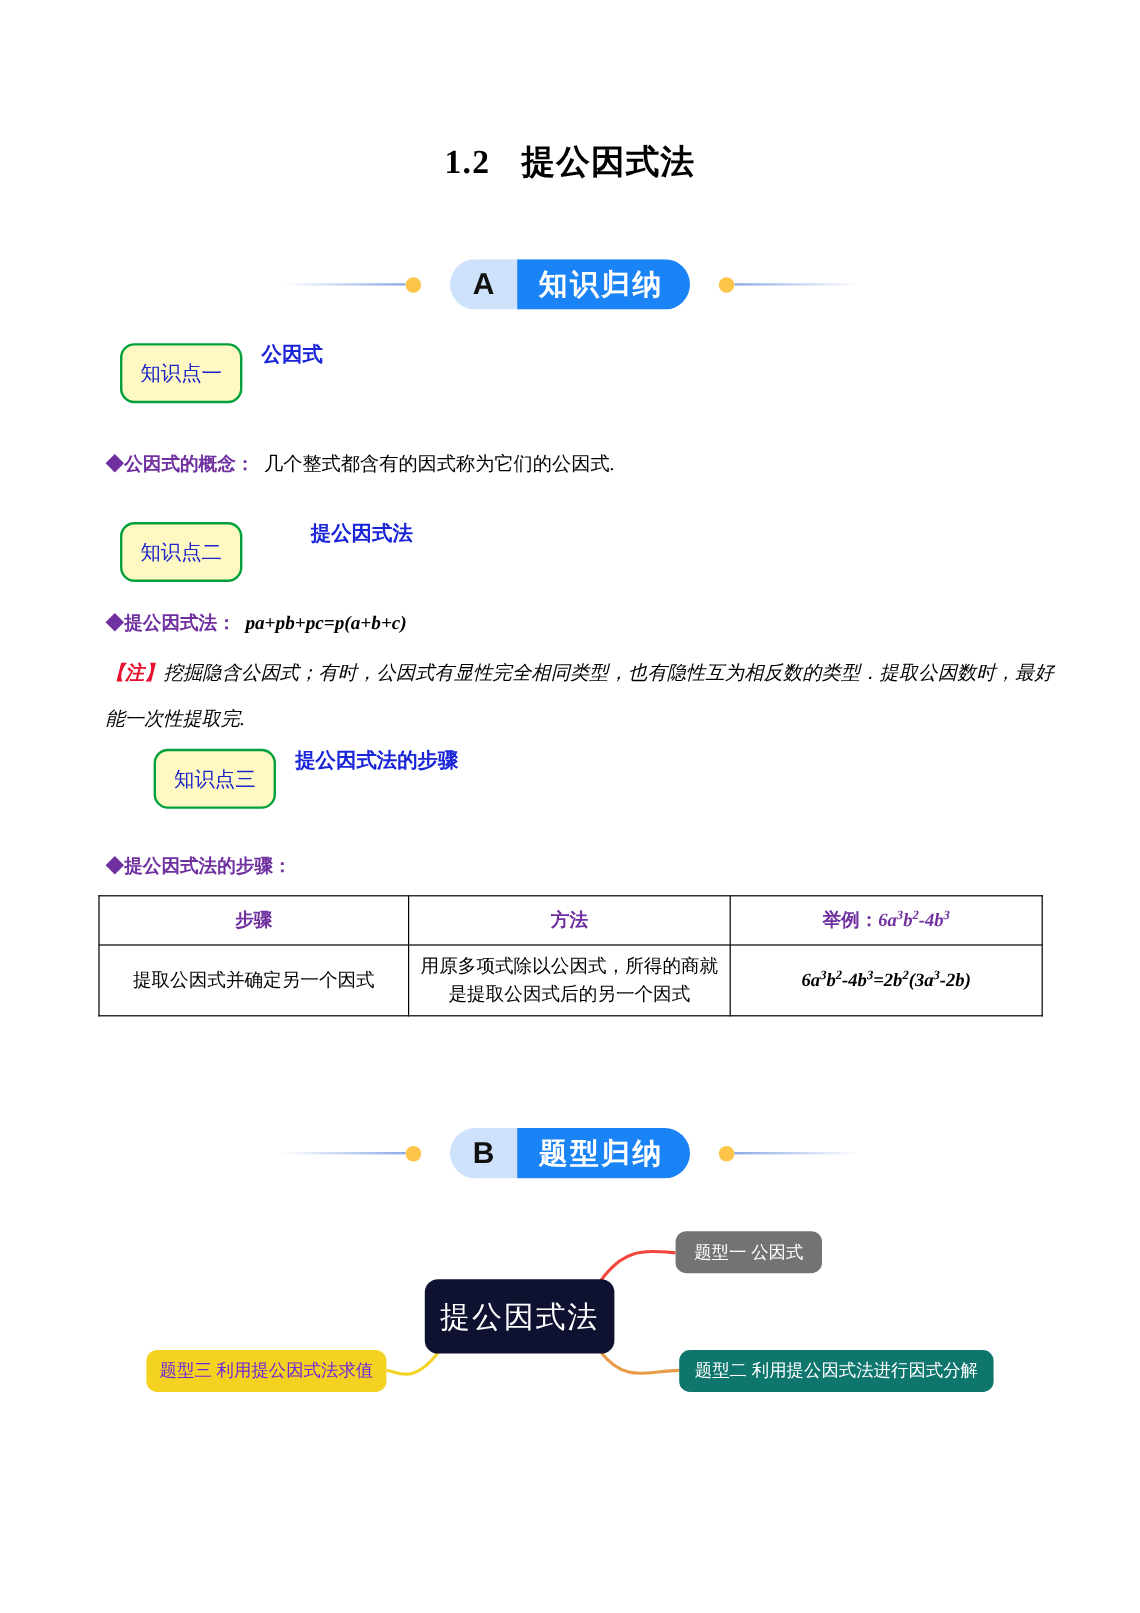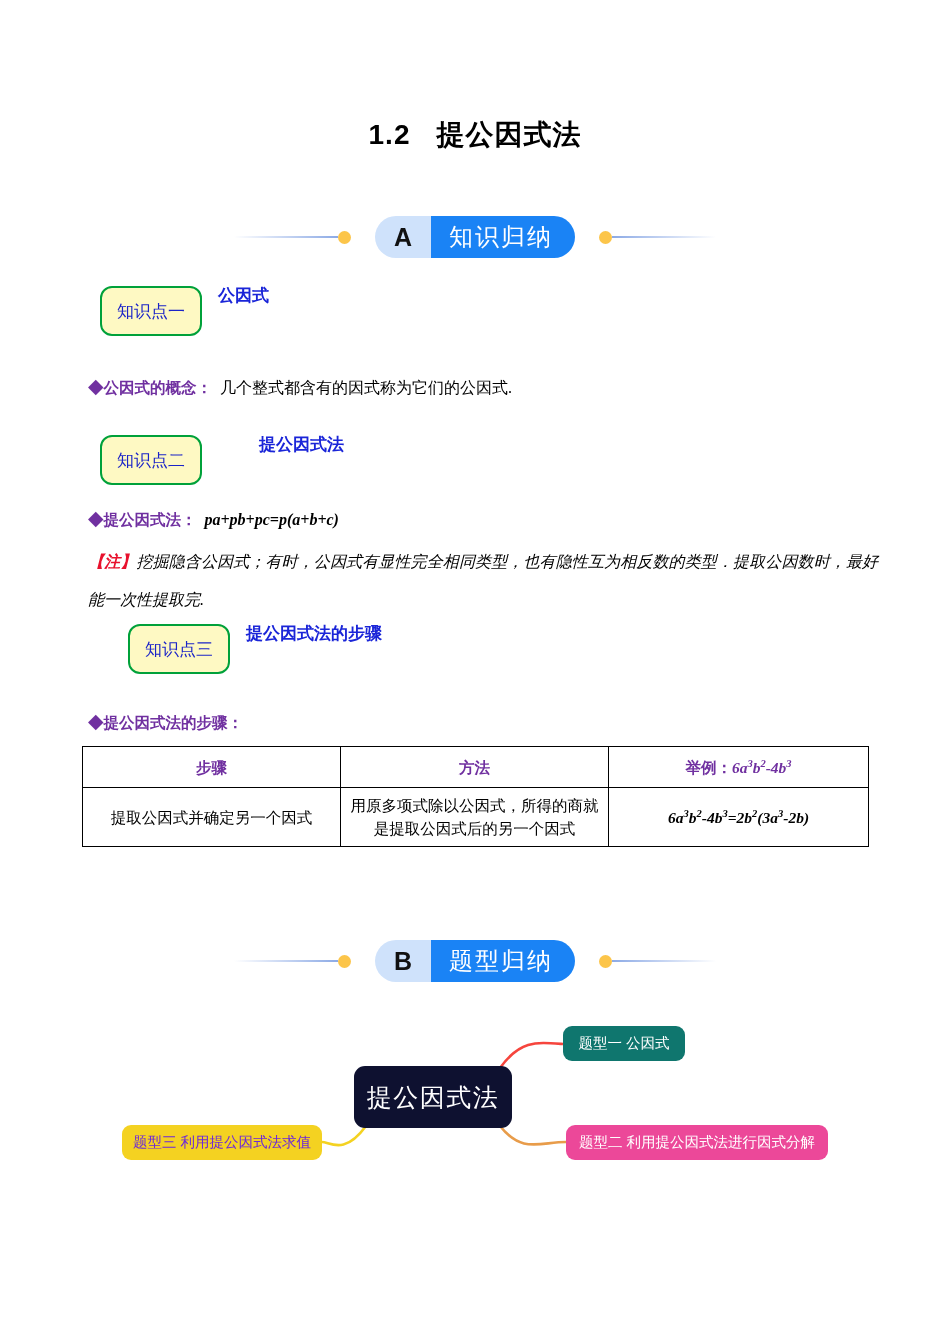--- a/index.html
+++ b/index.html
@@ -25,21 +25,21 @@
   
   .doc-title {
     position: absolute;
     top: 116px;
     left: 0;
     width: 950px;
     text-align: center;
     font-size: 28px;
     font-weight: bold;
     letter-spacing: 1px;
-    font-family: Liberation Sans, sans-serif;
+    font-family: Liberation Serif, serif;
   }
   .doc-title .num { margin-right: 26px; }
 
   
   .section-badge {
     position: absolute;
     left: 0;
     width: 950px;
     height: 46px;
     display: flex;
@@ -82,21 +82,21 @@
     font-size: 25px;
     width: 56px;
     display: flex;
     align-items: center;
     justify-content: center;
   }
   .badge-text {
     background: #1a83f5;
     color: #ffffff;
     font-family: "Liberation Sans", sans-serif;
-    font-weight: normal;
+    font-weight: bold;
     font-size: 24px;
     letter-spacing: 2px;
     padding: 0 22px 0 18px;
     display: flex;
     align-items: center;
   }
 
   
   .kp-row {
     position: absolute;
@@ -225,31 +225,31 @@
     border-radius: 11px;
     color: #ffffff;
     font-size: 25px;
     letter-spacing: 1.5px;
   }
   .mm-red {
     left: 563px;
     top: 26px;
     width: 122px;
     height: 35px;
-    background: #0f766e;
+    background: #737373;
     border-radius: 9px;
     color: #ffffff;
     font-size: 14.5px;
   }
   .mm-orange {
     left: 566px;
     top: 125px;
     width: 262px;
     height: 35px;
-    background: #ec4899;
+    background: #0f766e;
     border-radius: 9px;
     color: #ffffff;
     font-size: 14.5px;
   }
   .mm-yellow {
     left: 122px;
     top: 125px;
     width: 200px;
     height: 35px;
     background: #f4d221;

